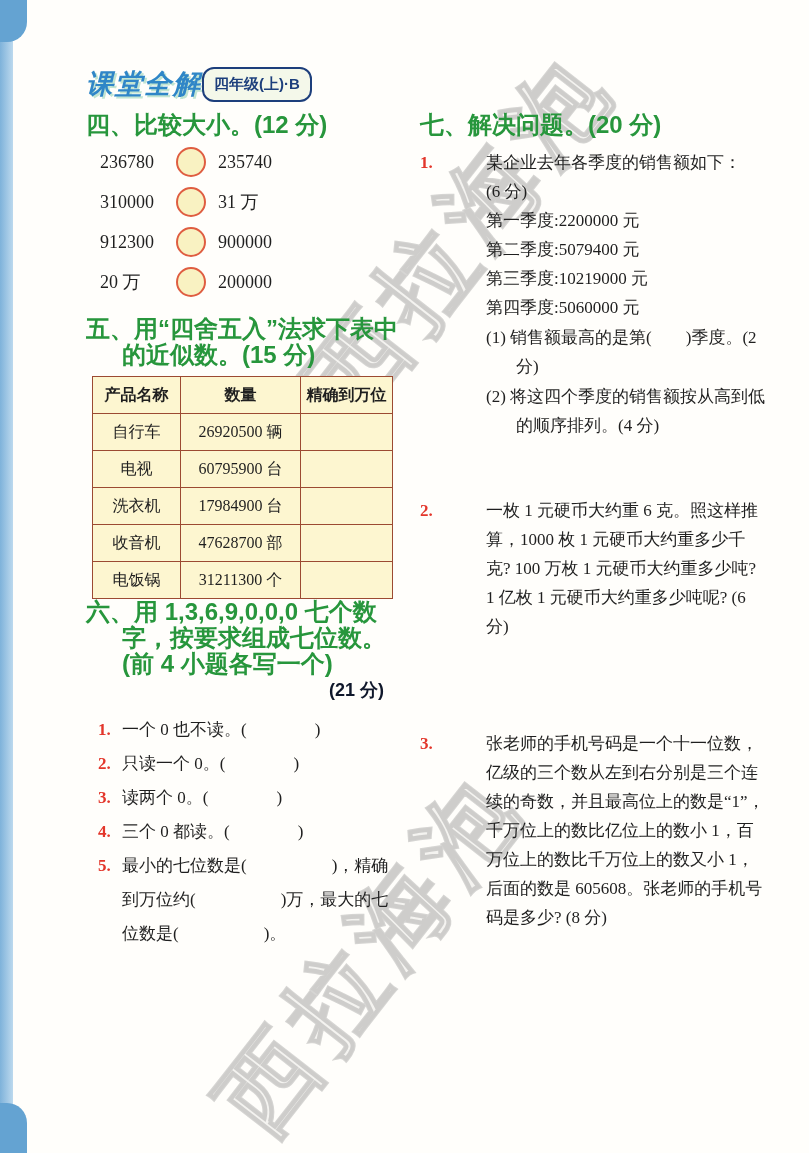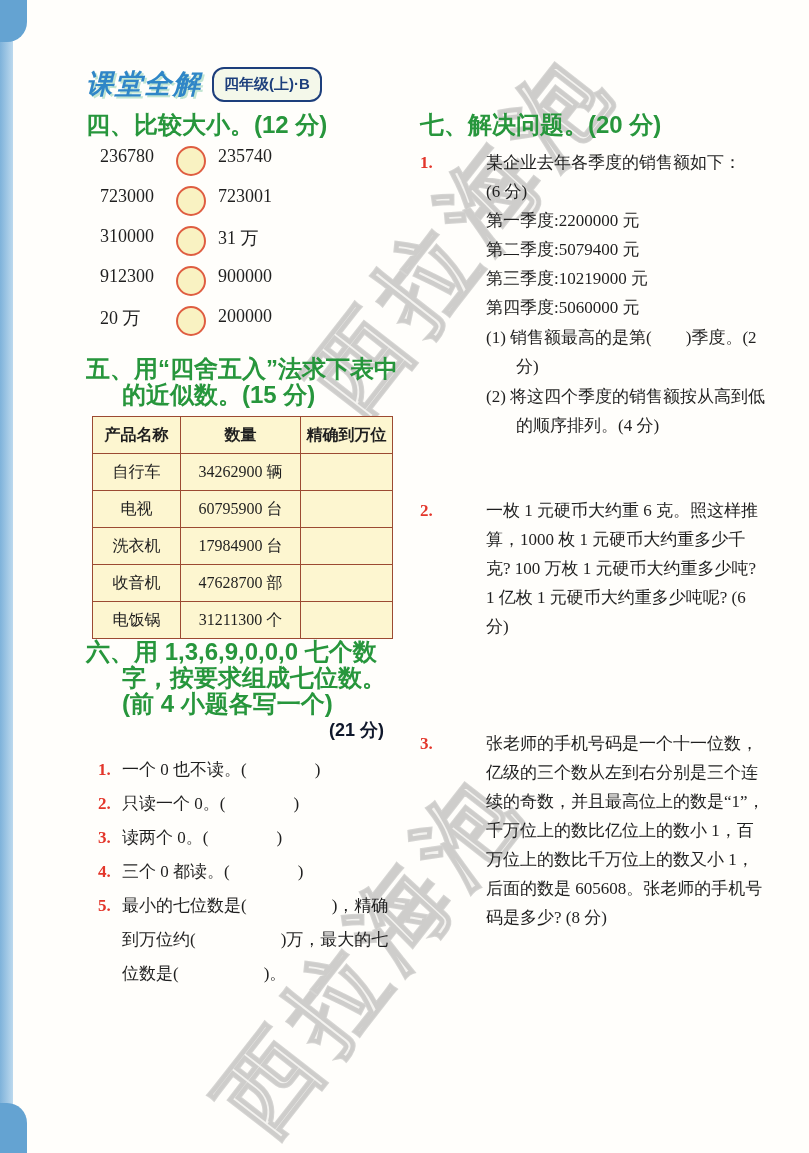--- a/index.html
+++ b/index.html
@@ -23,41 +23,41 @@
     font-size:96px; letter-spacing:10px; white-space:nowrap;
     color:rgba(150,150,150,0.10); -webkit-text-stroke:2px rgba(120,120,120,0.30);
     transform:rotate(-52deg); pointer-events:none; z-index:1;
   }
   .wm1 { left:250px; top:170px; }
   .wm2 { left:160px; top:890px; }
 
   .content { position:relative; z-index:2; }
 
   
-  .header { position:absolute; left:86px; top:66px; display:flex; align-items:center; gap:10px; }
+  .header { position:absolute; left:86px; top:66px; display:flex; align-items:center; }
   .logo { font-family:"Liberation Sans",sans-serif; font-weight:bold; font-style:italic;
     font-size:27px; letter-spacing:2px; color:#2f86c7;
     text-shadow:2px 2px 0 rgba(120,200,160,0.45); }
   .badge { font-family:"Liberation Sans",sans-serif; font-weight:bold; font-size:15px;
     color:#1d3f7c; border:2px solid #1d3f7c; border-radius:12px;
     background:#f4f8ea; padding:6px 10px; }
 
   .col { position:absolute; top:112px; }
   .col-left { left:86px; width:312px; }
   .col-right { left:420px; width:348px; }
 
   .sec-title { font-family:"Liberation Sans",sans-serif; font-weight:700;
     color:#27963c; font-size:24px; line-height:26px; }
   .hang { padding-left:36px; text-indent:-36px; }
   .score-right { font-family:"Liberation Sans",sans-serif; font-weight:700;
     color:#0f172a; font-size:18px; line-height:26px; text-align:right; padding-right:14px; }
 
   
   .cmp-list { margin-top:6px; }
-  .cmp-row { display:flex; align-items:flex-start; margin:8px 0 8px 14px; height:32px; }
+  .cmp-row { display:flex; align-items:center; margin:8px 0 8px 14px; height:32px; }
   .cmp-left { width:76px; font-size:18px; }
   .cmp-circle { width:30px; height:30px; border-radius:50%;
     background:#f9f2c2; border:2px solid #df5d41; margin-right:12px; flex:0 0 auto; }
   .cmp-right { font-size:18px; }
 
   
   .approx-table { border-collapse:collapse; margin:8px 0 0 6px; background:#fdf6d0;
     font-size:16px; }
   .approx-table th, .approx-table td {
     border:1.5px solid #9c4a32; height:37px; text-align:center; padding:0 5px; }
@@ -103,25 +103,20 @@
     <div class="col col-left">
       <div class="sec-title">四、比较大小。(12 分)</div>
 
       <div class="cmp-list">
         <div class="cmp-row">
           <span class="cmp-left">236780</span>
           <span class="cmp-circle"></span>
           <span class="cmp-right">235740</span>
         </div>
         <div class="cmp-row">
-          <span class="cmp-left">723000</span>
-          <span class="cmp-circle"></span>
-          <span class="cmp-right">723001</span>
-        </div>
-        <div class="cmp-row">
           <span class="cmp-left">310000</span>
           <span class="cmp-circle"></span>
           <span class="cmp-right">31 万</span>
         </div>
         <div class="cmp-row">
           <span class="cmp-left">912300</span>
           <span class="cmp-circle"></span>
           <span class="cmp-right">900000</span>
         </div>
         <div class="cmp-row">
@@ -137,21 +132,21 @@
         <thead>
           <tr>
             <th class="col-name">产品名称</th>
             <th class="col-qty">数量</th>
             <th class="col-round">精确到万位</th>
           </tr>
         </thead>
         <tbody>
           <tr>
             <td>自行车</td>
-            <td>34262900 辆</td>
+            <td>26920500 辆</td>
             <td></td>
           </tr>
           <tr>
             <td>电视</td>
             <td>60795900 台</td>
             <td></td>
           </tr>
           <tr>
             <td>洗衣机</td>
             <td>17984900 台</td>

